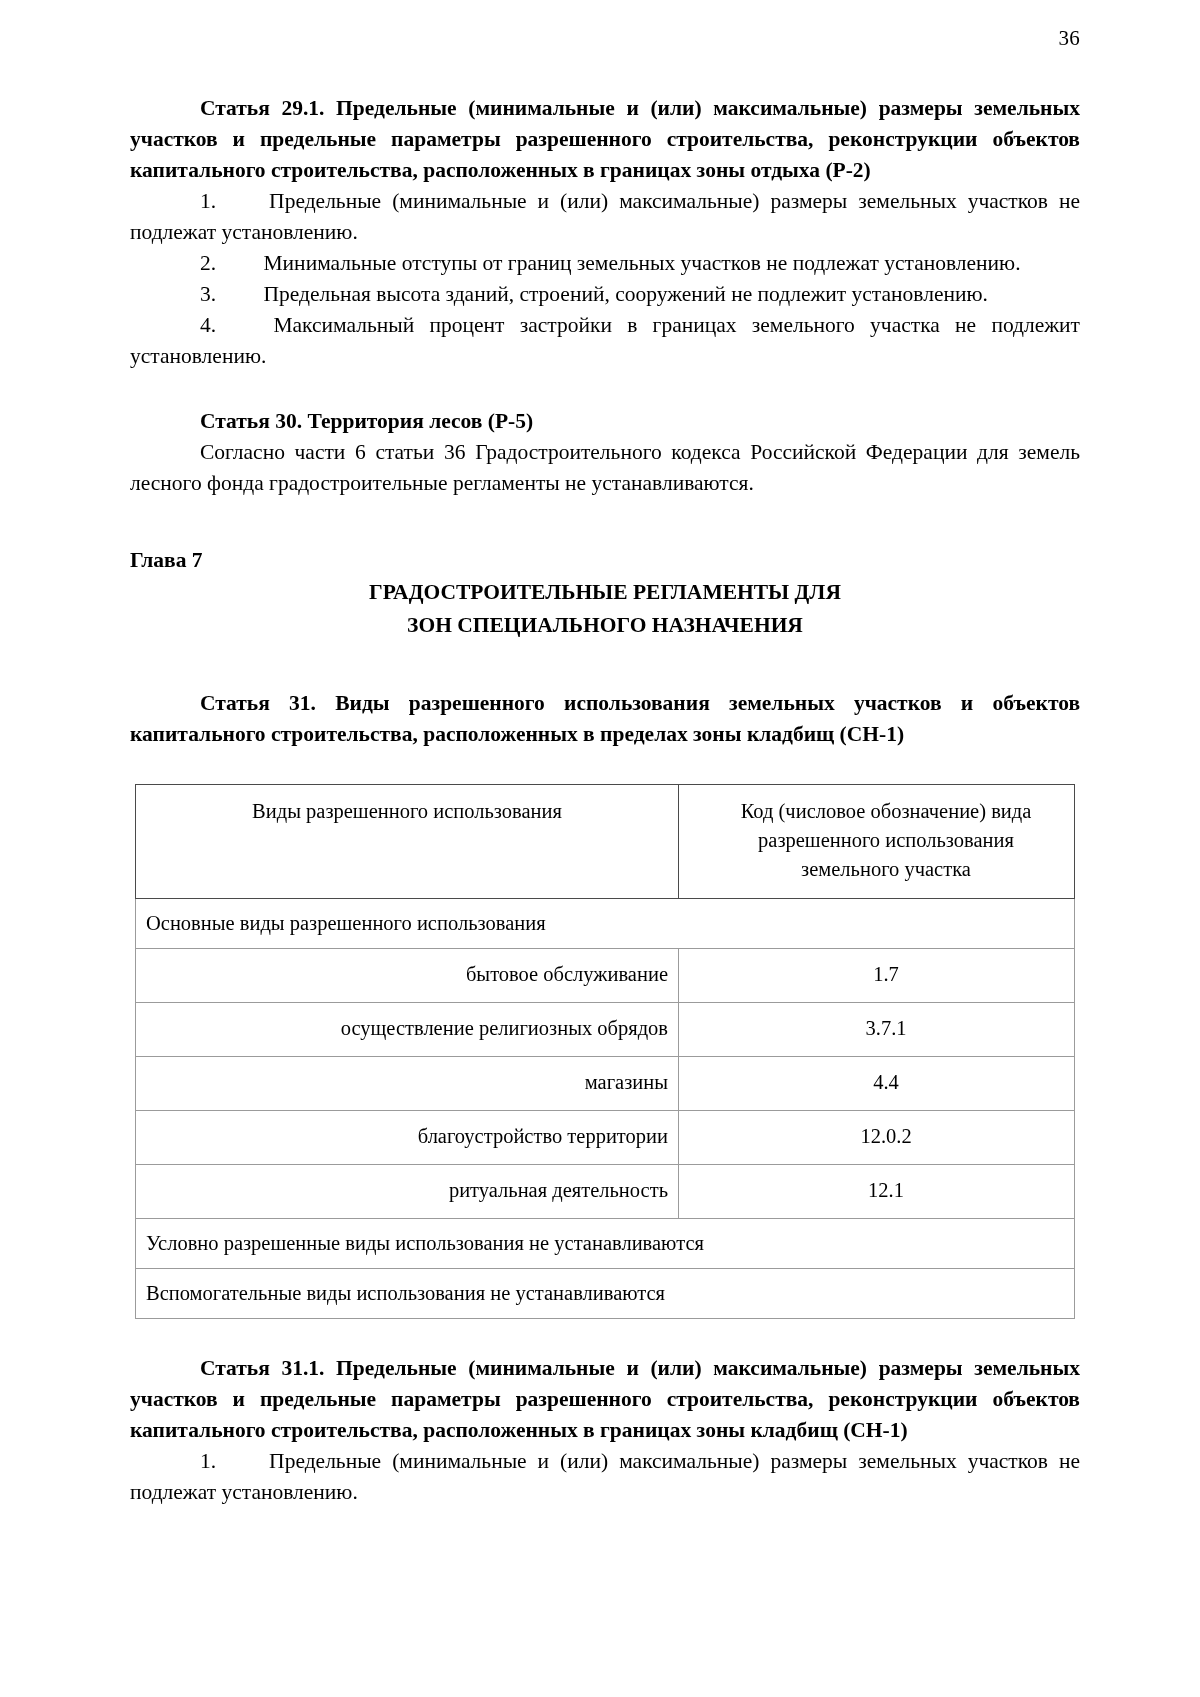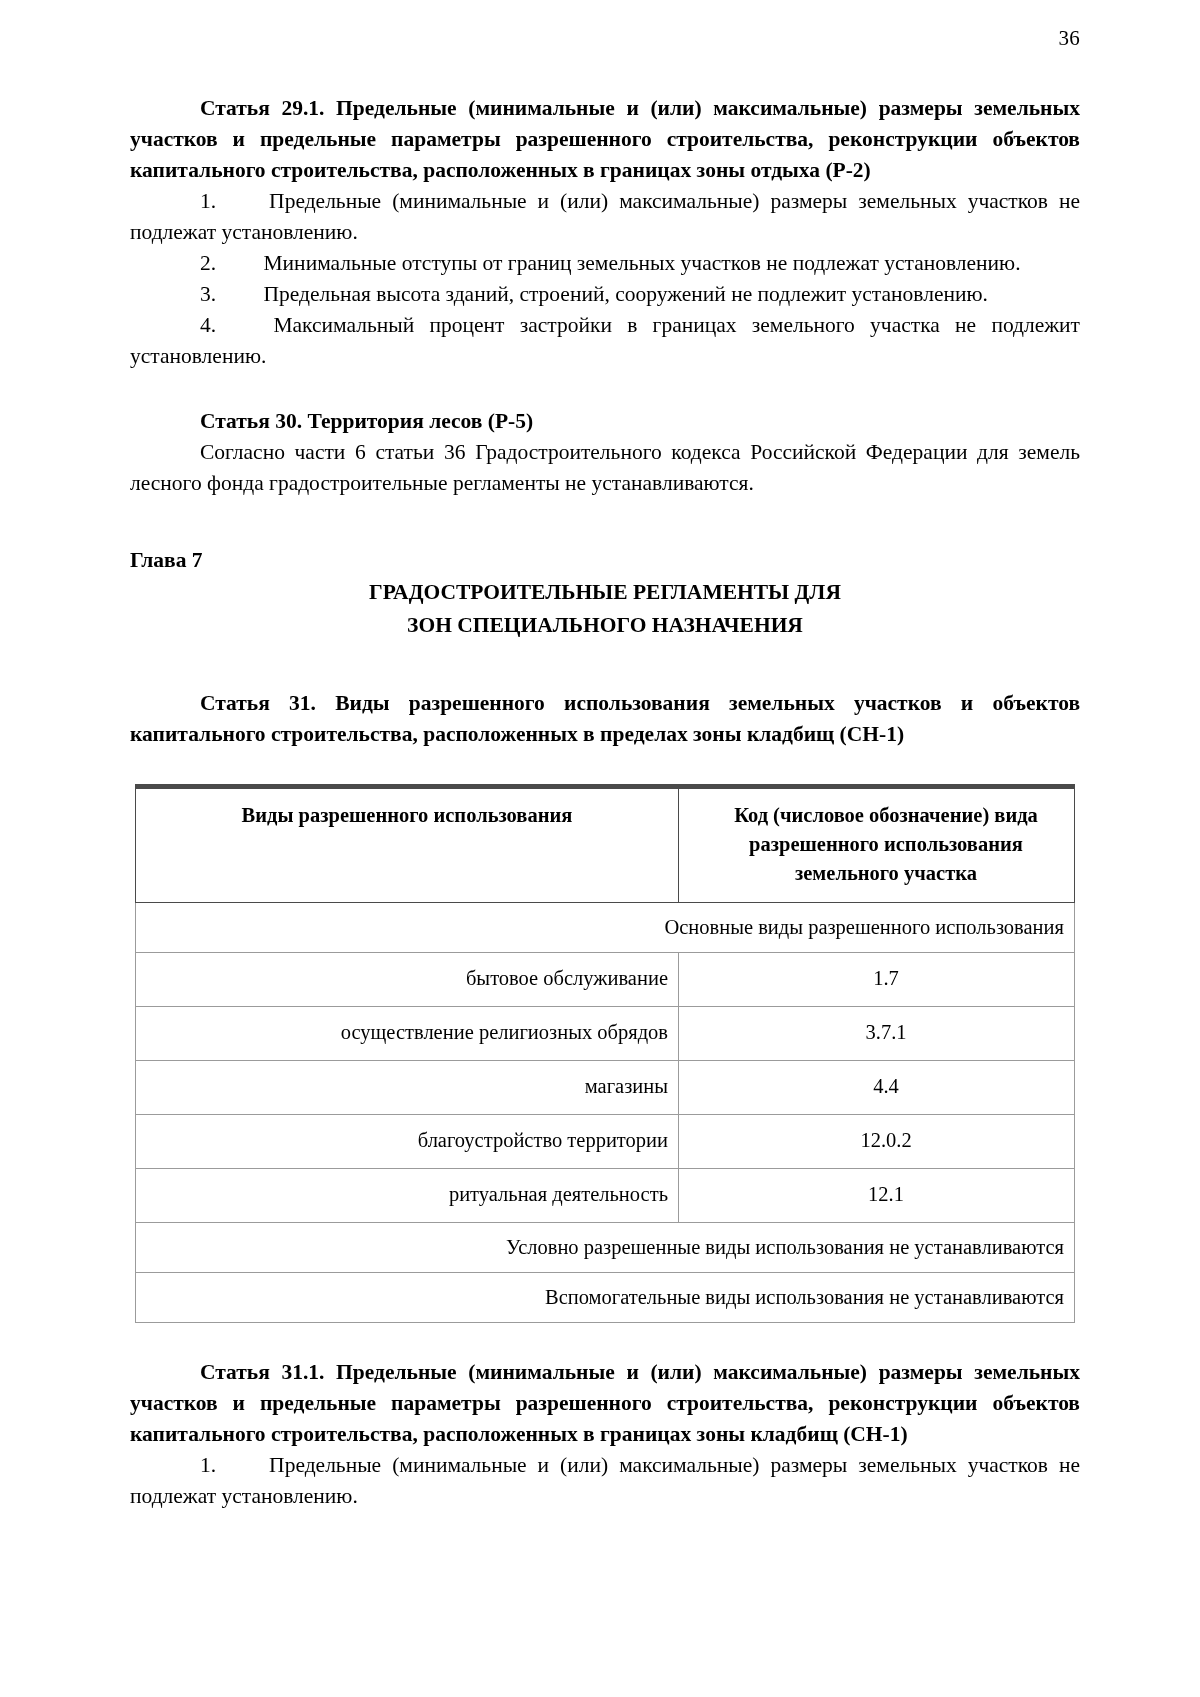--- a/index.html
+++ b/index.html
@@ -68,35 +68,35 @@
     margin: 0 auto;
     table-layout: fixed;
   }
   table.vri td {
     border: 1px solid #9b9b9b;
     font-size: 20.5px;
     line-height: 29px;
     padding: 6px 10px;
     vertical-align: top;
   }
-  table.vri .outer-top td { border-top: 5px solid #0c4a6e; font-weight: bold; }
+  table.vri .outer-top td { border-top: 1px solid #0c4a6e; }
   table.vri tr.hdr td {
     text-align: center;
     vertical-align: top;
     padding-top: 12px;
     padding-bottom: 14px;
     border-color: #4a4a4a;
   }
   table.vri tr.hdr td.left-hdr {
     vertical-align: top;
   }
   table.vri td.col-name { width: 522px; text-align: right; }
   table.vri td.col-code { width: 356px; text-align: center; padding-left: 29px; }
   table.vri tr.section td {
-    text-align: right;
+    text-align: left;
     padding-top: 10px;
     padding-bottom: 10px;
   }
   table.vri tr.data td {
     padding-top: 11px;
     padding-bottom: 13px;
   }
   table.vri tr.data td.col-code { text-align: center; }
   .tbl-wrap { margin: 0; }
 </style>

